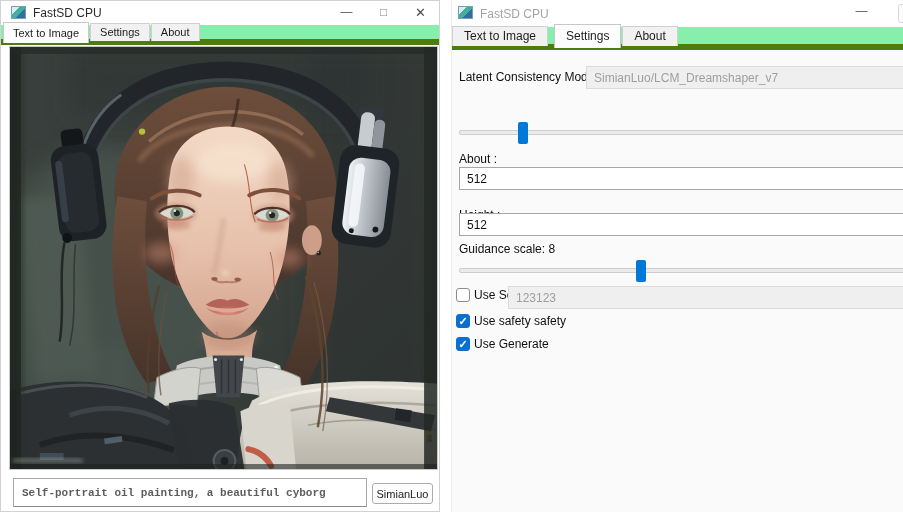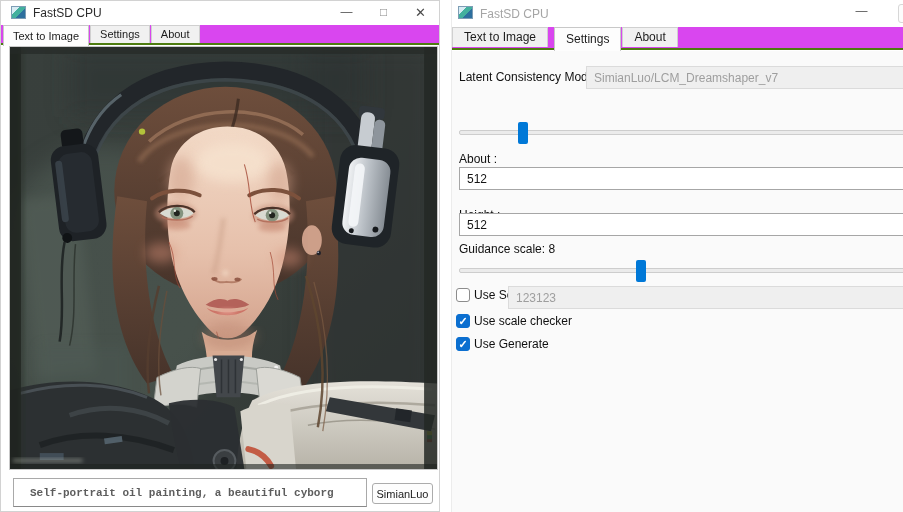--- a/index.html
+++ b/index.html
@@ -19,35 +19,35 @@
   .wtitle{position:absolute;left:32px;top:5px;font-size:12px;color:#2b2b2b}
   .win-right .wtitle{left:28px;top:7px;color:#a5a5a5}
   .ctrls{position:absolute;right:0;top:0;display:flex}
   .ctrl{width:37px;height:24px;text-align:center;line-height:23px;font-size:12px;color:#5a5a5a}
   .ctrl.close{color:#4a4a4a;font-size:13px}
   .ctrl.max{color:#8a8a8a}
   .win-right .ctrl-min{position:absolute;left:391px;top:0;width:37px}
   .maxpartial{position:absolute;left:446px;top:4px;width:24px;height:19px;border:1px solid #d7d7d7;border-radius:3px;background:#fcfcfc}
 
   
-  .tabbar{position:absolute;left:0;right:0;display:flex;align-items:flex-start;background:#d946ef;border-bottom:2px solid #4d7c0f}
+  .tabbar{position:absolute;left:0;right:0;display:flex;align-items:center;background:#86efac;border-bottom:6px solid #4d7c0f}
   .win-left .tabbar{top:24px;height:20px;padding-left:2px}
   .win-right .tabbar{top:27px;height:23px}
   .tab{flex:0 0 auto;border:1px solid #d0d0d0;border-bottom:none;background:#f1f1f1;color:#1c1c1c;
     padding:0 9px;font-size:11px;height:18px;line-height:17px;margin-right:1px;white-space:nowrap}
   .win-right .tab{font-size:12px;height:20px;line-height:19px;padding:0 11px}
   .tab.active{background:#fdfdfd;height:21px;line-height:20px;margin-bottom:-1px;position:relative;z-index:2;border-color:#c8c8c8}
   .win-right .tab.active{height:24px;line-height:23px}
   .win-right .tab.first{margin-right:6px}
 
   
   .image-frame{position:absolute;left:8px;top:45px;width:429px;height:424px;border:1px solid #c9c9c9;background:#394039;overflow:hidden}
   .image-frame svg{display:block;width:100%;height:100%}
   .prompt-input{position:absolute;left:12px;top:477px;width:354px;height:29px;border:1px solid #a9a9a9;border-bottom-color:#898989;
-    padding:0 16px;font-family:"Liberation Mono",monospace;font-size:11px;font-weight:700;color:#5d5d5d;background:#fff;outline:none}
+    padding:0 8px;font-family:"Liberation Mono",monospace;font-size:11px;font-weight:700;color:#5d5d5d;background:#fff;outline:none}
   .generate-btn{position:absolute;left:371px;top:482px;width:61px;height:21px;border:1px solid #acacac;border-radius:3px;
     background:#fdfdfd;font-size:11px;color:#1c1c1c;font-family:"Liberation Sans",sans-serif}
 
   
   .panel{position:absolute;left:0;top:51px;right:0;bottom:0;background:#fafafa}
   .lbl{position:absolute;left:7px;font-size:12px;line-height:14px;color:#101010;white-space:nowrap}
   .inp{position:absolute;height:23px;font-size:12px;padding:0 7px;border:1px solid #a6a6a6;background:#fff;color:#141414;
     font-family:"Liberation Sans",sans-serif;outline:none}
   .inp.dis{background:#efefef;border-color:#dbdbdb;color:#9e9e9e}
   .slider{position:absolute;left:7px;right:-28px;height:22px}
@@ -304,20 +304,20 @@
 
     <span class="cb" style="top:288px">
       
     </span>
     <span class="cblbl" style="top:288px">Use Seed</span>
     <input class="inp dis" style="left: 56px; top: 286px; width: 414px;" readonly="" value="123123">
 
     <span class="cb checked" style="top:314px">
       <span class="mark">✓</span>
     </span>
-    <span class="cblbl" style="top:314px">Use scale checker</span>
+    <span class="cblbl" style="top:314px">Use safety safety</span>
 
     <span class="cb checked" style="top:337px">
       <span class="mark">✓</span>
     </span>
     <span class="cblbl" style="top:337px">Use Generate</span>
   </div>
 </div>
 
 </body></html>

